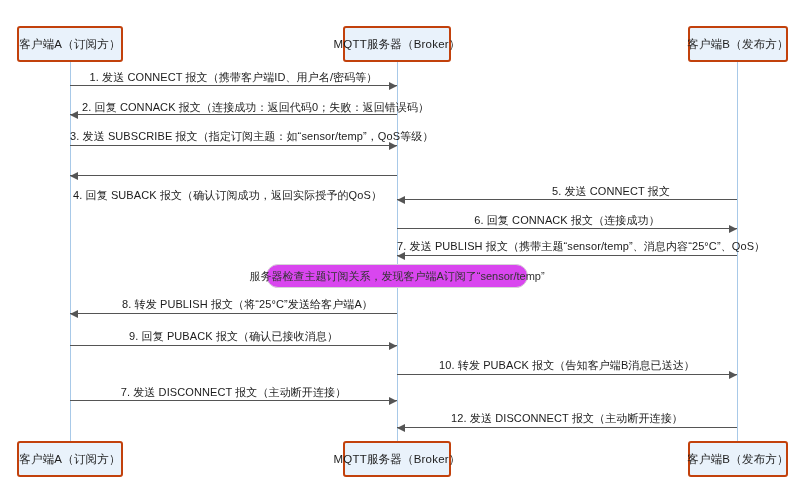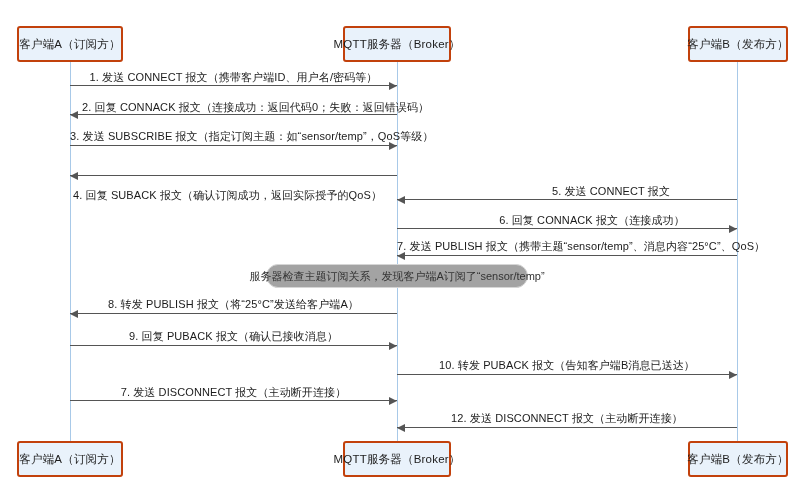--- a/index.html
+++ b/index.html
@@ -61,21 +61,21 @@
   }
   .arrow-head.right {
     border-left: 8px solid #555555;
   }
   .arrow-head.left {
     border-right: 8px solid #555555;
   }
   .note-box {
     position: absolute;
     box-sizing: border-box;
-    background: #a3a3a3;
+    background: #d946ef;
     border: 1px solid #d6d6d6;
     border-radius: 12px;
     display: flex;
     align-items: center;
     justify-content: center;
     font-size: 11px;
     color: #333333;
     white-space: nowrap;
     padding: 0 10px;
   }
@@ -115,27 +115,27 @@
     <div class="arrow-head right" style="top: 141.5px; left: 389px;"></div>
     <div class="msg-label" style="left: 70px; width: 327px; top: 129px;">3. 发送 SUBSCRIBE 报文（指定订阅主题：如“sensor/temp”，QoS等级）</div>
     <div class="msg-line" style="left: 70px; width: 327px; top: 175px;"></div>
     <div class="arrow-head left" style="top: 171.5px; left: 70px;"></div>
     <div class="msg-label" style="left: 64px; width: 327px; top: 160px; margin-top: 28px;">4. 回复 SUBACK 报文（确认订阅成功，返回实际授予的QoS）</div>
     <div class="msg-line" style="left: 397px; width: 340px; top: 199px;"></div>
     <div class="arrow-head left" style="top: 195.5px; left: 397px;"></div>
     <div class="msg-label" style="left: 397px; width: 340px; top: 184px; padding-left: 44px;">5. 发送 CONNECT 报文</div>
     <div class="msg-line" style="left: 397px; width: 340px; top: 228px;"></div>
     <div class="arrow-head right" style="top: 224.5px; left: 729px;"></div>
-    <div class="msg-label" style="left: 397px; width: 340px; top: 213px; padding-left: 25px;">6. 回复 CONNACK 报文（连接成功）</div>
+    <div class="msg-label" style="left: 397px; width: 340px; top: 213px;">6. 回复 CONNACK 报文（连接成功）</div>
     <div class="msg-line" style="left: 397px; width: 340px; top: 255px;"></div>
     <div class="arrow-head left" style="top: 251.5px; left: 397px;"></div>
     <div class="msg-label" style="left: 397px; width: 340px; top: 239px;">7. 发送 PUBLISH 报文（携带主题“sensor/temp”、消息内容“25°C”、QoS）</div>
     <div class="msg-line" style="left: 70px; width: 327px; top: 313px;"></div>
     <div class="arrow-head left" style="top: 309.5px; left: 70px;"></div>
-    <div class="msg-label" style="left: 70px; width: 327px; top: 297px;">8. 转发 PUBLISH 报文（将“25°C”发送给客户端A）</div>
+    <div class="msg-label" style="left: 84px; width: 327px; top: 297px;">8. 转发 PUBLISH 报文（将“25°C”发送给客户端A）</div>
     <div class="msg-line" style="left: 70px; width: 327px; top: 345px;"></div>
     <div class="arrow-head right" style="top: 341.5px; left: 389px;"></div>
     <div class="msg-label" style="left: 70px; width: 327px; top: 329px;">9. 回复 PUBACK 报文（确认已接收消息）</div>
     <div class="msg-line" style="left: 397px; width: 340px; top: 374px;"></div>
     <div class="arrow-head right" style="top: 370.5px; left: 729px;"></div>
     <div class="msg-label" style="left: 397px; width: 340px; top: 358px;">10. 转发 PUBACK 报文（告知客户端B消息已送达）</div>
     <div class="msg-line" style="left: 70px; width: 327px; top: 400px;"></div>
     <div class="arrow-head right" style="top: 396.5px; left: 389px;"></div>
     <div class="msg-label" style="left: 70px; width: 327px; top: 385px;">7. 发送 DISCONNECT 报文（主动断开连接）</div>
     <div class="msg-line" style="left: 397px; width: 340px; top: 427px;"></div>

